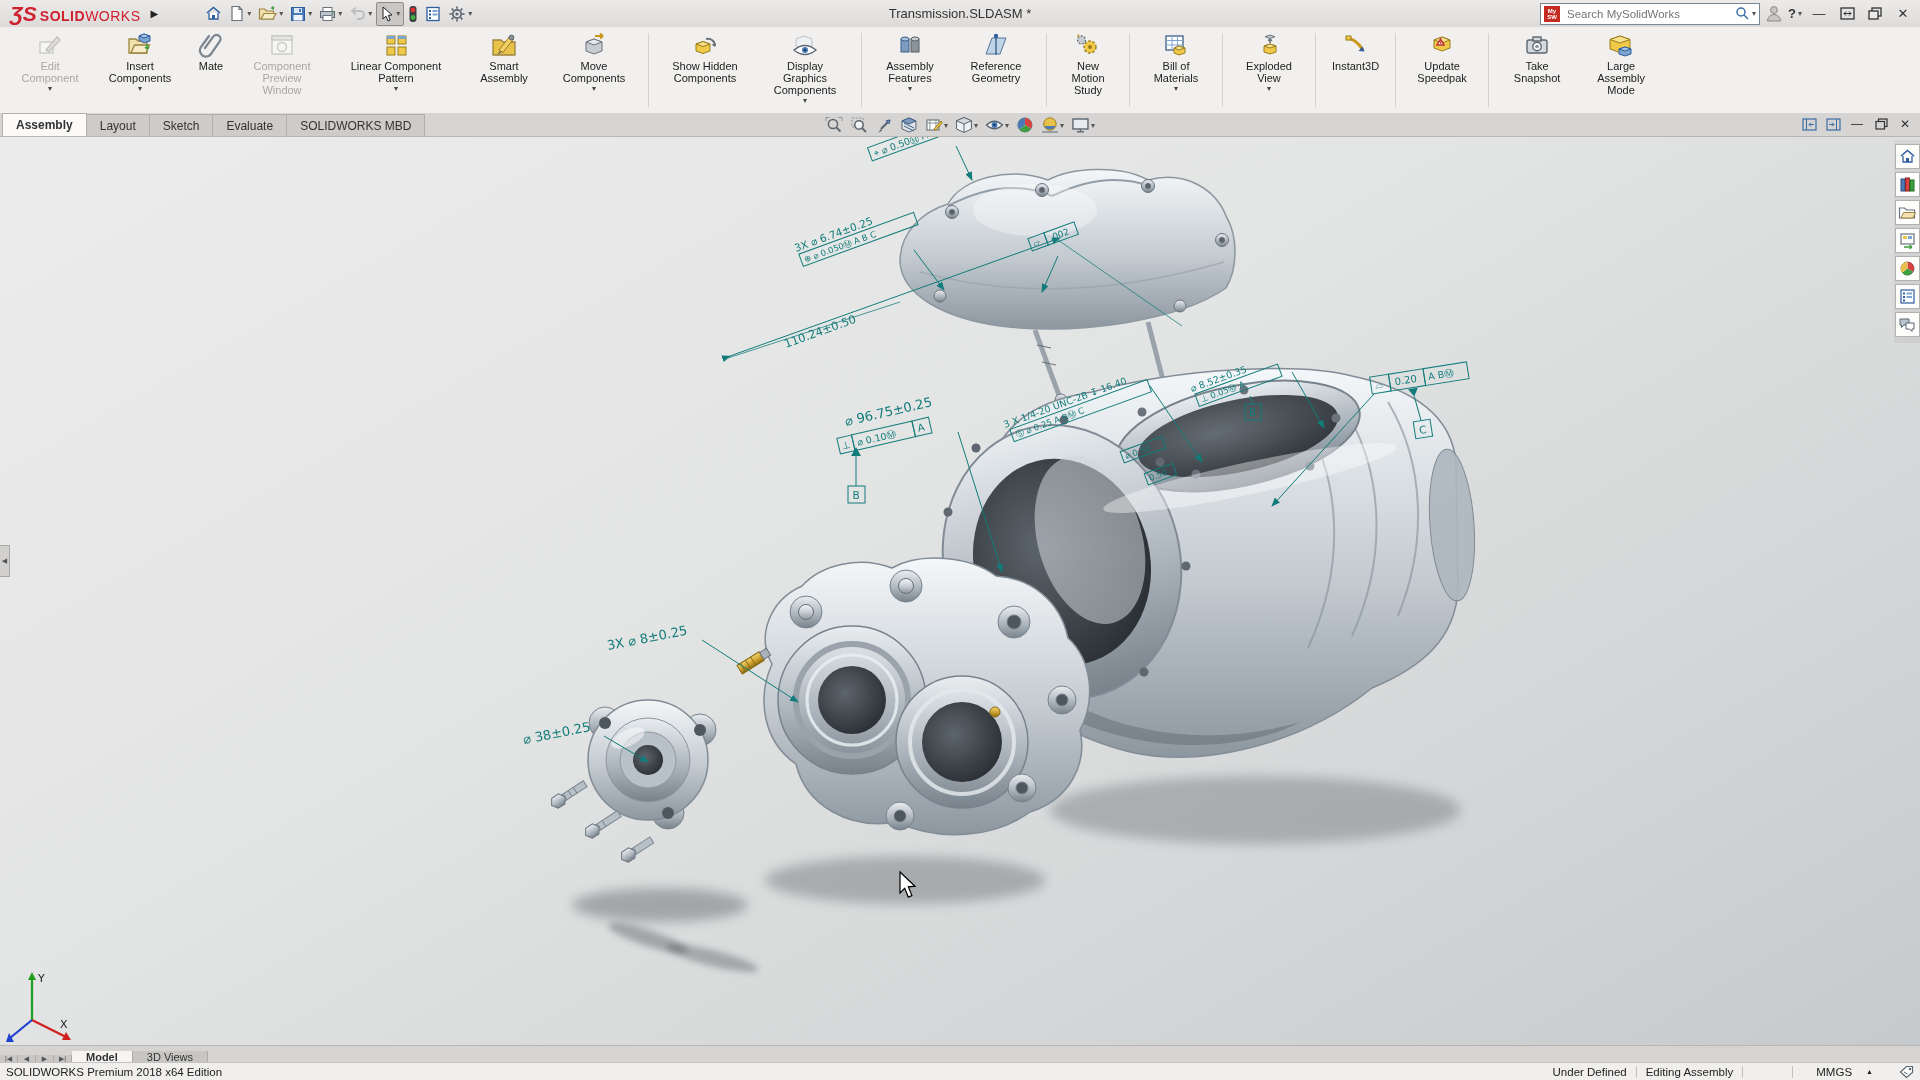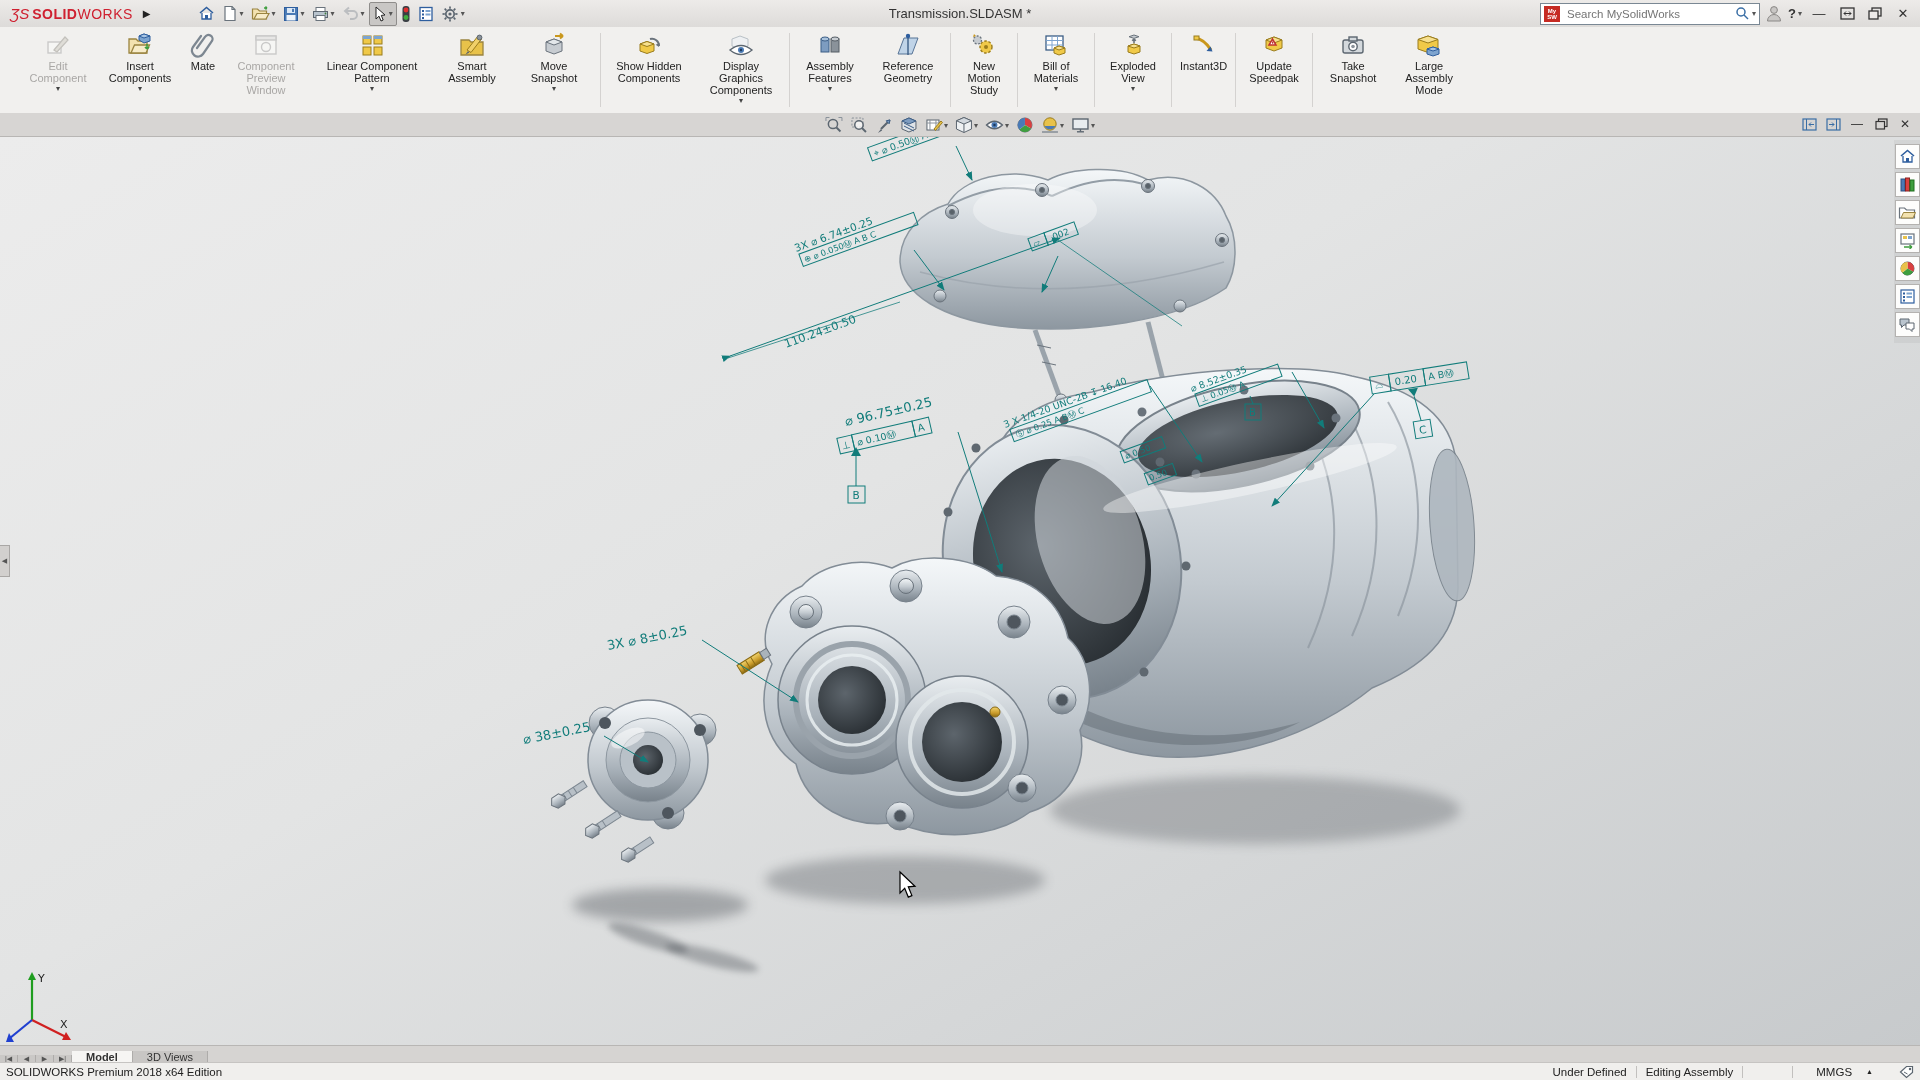--- a/index.html
+++ b/index.html
@@ -4,21 +4,21 @@
 <style>
   html,body{margin:0;padding:0;}
   body{width:1920px;height:1080px;overflow:hidden;position:relative;
        font-family:"Liberation Sans",sans-serif;background:#d4d4d4;color:#222;}
   svg{display:block}
   
   .titlebar{position:absolute;top:0;left:0;right:0;height:27px;
     background:linear-gradient(#edebe9,#dddbd9);border-bottom:1px solid #c2c0be;
     display:flex;align-items:center;}
   .logo{display:flex;align-items:baseline;margin-left:10px;white-space:nowrap;}
-  .logo .mark{font-style:italic;font-weight:normal;font-size:15px;color:#cf2030;margin-right:3px;}
+  .logo .mark{font-style:italic;font-weight:bold;font-size:21px;color:#cf2030;margin-right:3px;}
   .logo .word{font-size:14px;color:#cf2030;letter-spacing:.5px;}
   .logo .word b{font-weight:bold}
   .flyout{margin:0 8px 0 10px;font-size:10px;color:#222;}
   .qbar{display:flex;align-items:center;margin-left:36px;gap:1px;}
   .qbtn{height:22px;display:flex;align-items:center;padding:0 3px;border-radius:2px;}
   .qbtn.pressed{background:#c9c7c5;border:1px solid #8f8d8b;}
   .qbtn.disabled svg{opacity:.45}
   .qcaret{font-size:8px;color:#555;margin-left:2px;}
   .title-center{position:absolute;left:0;right:0;top:0;height:27px;display:flex;
     align-items:center;justify-content:center;font-size:13px;color:#333;pointer-events:none;}
@@ -26,21 +26,21 @@
   .searchbox{display:flex;align-items:center;width:212px;height:20px;background:#fff;
     border:1px solid #7a8894;padding:0 3px;margin-left:18px;}
   .mysw{width:16px;height:16px;background:#c62b23;color:#fff;font-size:6px;font-weight:bold;
     display:flex;align-items:center;justify-content:center;flex-direction:column;line-height:6px;}
   .searchbox input{border:none;outline:none;flex:1;font-size:11.5px;color:#888;margin-left:5px;
     font-family:"Liberation Sans",sans-serif;background:transparent;}
   .winbtn{width:22px;height:22px;display:flex;align-items:center;justify-content:center;
     font-size:13px;color:#333;}
   
   .ribbon{position:absolute;top:27px;left:0;right:0;height:86px;background:#f1f0ee;
-    border-bottom:1px solid #c6c4c2;display:flex;align-items:stretch;padding-left:20px;}
+    border-bottom:1px solid #c6c4c2;display:flex;align-items:stretch;padding-left:12px;gap:8px;}
   .rbtn{display:flex;flex-direction:column;align-items:center;justify-content:flex-start;
     padding:5px 6px 1px;font-size:11px;line-height:12px;text-align:center;color:#222;}
   .rbtn .ricon{width:26px;height:26px;margin-bottom:2px;}
   .rbtn.disabled{color:#a9a7a5}
   .rbtn.disabled .ricon{opacity:.4;filter:grayscale(.9)}
   .rcaret{font-size:8px;color:#444;margin-top:1px;line-height:7px;}
   .rsep{width:1px;background:#d4d2d0;margin:6px 2px;}
   
   .tabrow{position:absolute;top:113px;left:0;right:0;height:23px;background:#d7d5d3;
     border-bottom:1px solid #b8b6b4;display:flex;align-items:flex-end;}
@@ -286,21 +286,21 @@
     <span class="rlabel" style="max-width:64px">Smart Assembly</span>
   </div>
   <div class="rbtn">
     <span class="ricon">
         <svg width="26" height="26" viewBox="0 0 26 26">
           <polygon points="5,10 13,7 21,10 21,19 13,22 5,19" fill="#c7ccd1" stroke="#6a737c"></polygon>
           <polygon points="5,10 13,7 21,10 13,13" fill="#e3e7ea" stroke="#6a737c"></polygon>
           <path d="M14 4 h8 m0 0 l-3 -2.5 m3 2.5 l-3 2.5" stroke="#c9971c" stroke-width="2" fill="none"></path>
         </svg>
       </span>
-    <span class="rlabel" style="max-width:76px">Move Snapshot</span>
+    <span class="rlabel" style="max-width:76px">Move Components</span>
     <span class="rcaret">▾</span>
   </div>
   <div class="rsep"></div>
   <div class="rbtn">
     <span class="ricon">
         <svg width="26" height="26" viewBox="0 0 26 26">
           <polygon points="4,12 11,9.5 18,12 18,19 11,21.5 4,19" fill="#f0c948" stroke="#9a7c1c"></polygon>
           <polygon points="4,12 11,9.5 18,12 11,14.5" fill="#f7e08e" stroke="#9a7c1c"></polygon>
           <path d="M14 7 a7 7 0 0 1 9 7" fill="none" stroke="#6a737c" stroke-width="2"></path>
           <path d="M23.5 11 l-0.5 4 l-3.4 -2.2 z" fill="#6a737c"></path>
@@ -423,20 +423,27 @@
           <polygon points="12,4 22,7.5 12,11 2,7.5" fill="#f7e08e" stroke="#9a7c1c"></polygon>
           <polygon points="17,15 23,17 23,22 17,24 11,22 11,17" fill="#7da4cf" stroke="#2e5e9e"></polygon>
           <polygon points="17,15 23,17 17,19 11,17" fill="#a9c6e4" stroke="#2e5e9e"></polygon>
         </svg>
       </span>
     <span class="rlabel" style="max-width:64px">Large Assembly Mode</span>
   </div>
 </div>
 
 <div class="tabrow">
+  <div class="ctabs">
+    <div class="ctab active">Assembly</div>
+    <div class="ctab">Layout</div>
+    <div class="ctab">Sketch</div>
+    <div class="ctab">Evaluate</div>
+    <div class="ctab">SOLIDWORKS MBD</div>
+  </div>
   <div class="headsup">
     <div class="hbtn">
         <svg width="18" height="18" viewBox="0 0 18 18">
           <circle cx="8" cy="8" r="4.6" fill="none" stroke="#5c6670" stroke-width="1.5"></circle>
           <line x1="11.5" y1="11.5" x2="15.5" y2="15.5" stroke="#5c6670" stroke-width="1.8"></line>
           <path d="M1 5 v-3.5 h3.5 M17 5 v-3.5 h-3.5" fill="none" stroke="#8a929a"></path>
         </svg>
       </div>
     <div class="hbtn">
         <svg width="18" height="18" viewBox="0 0 18 18">

